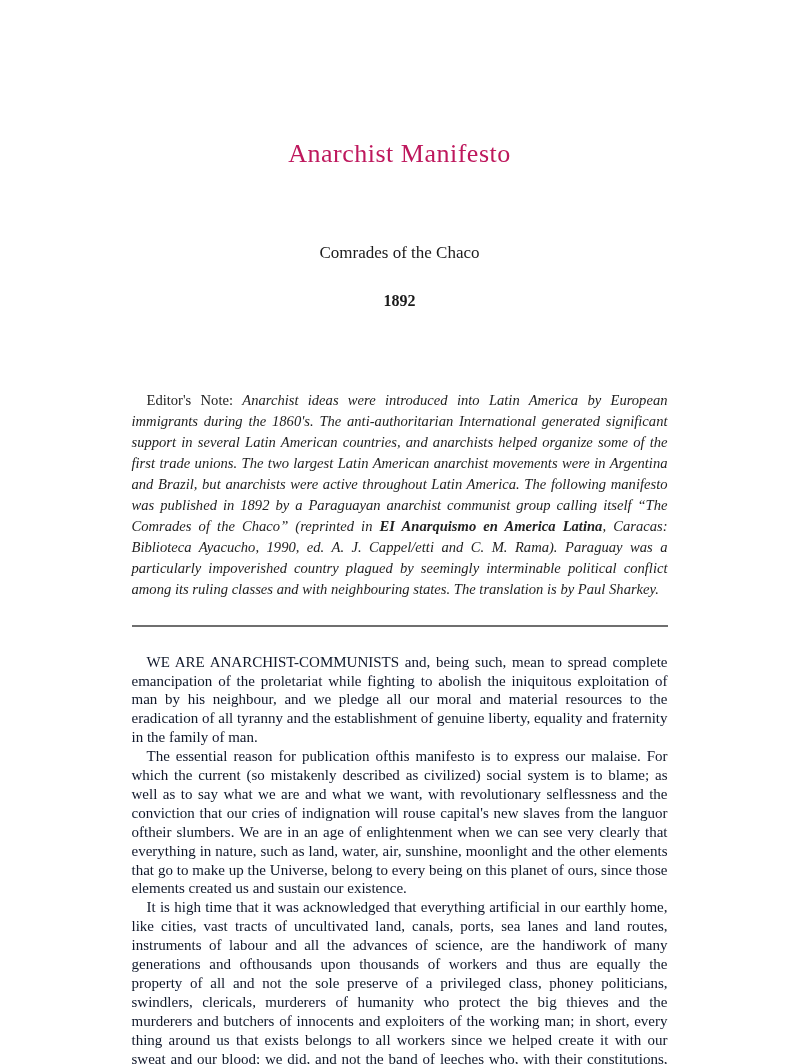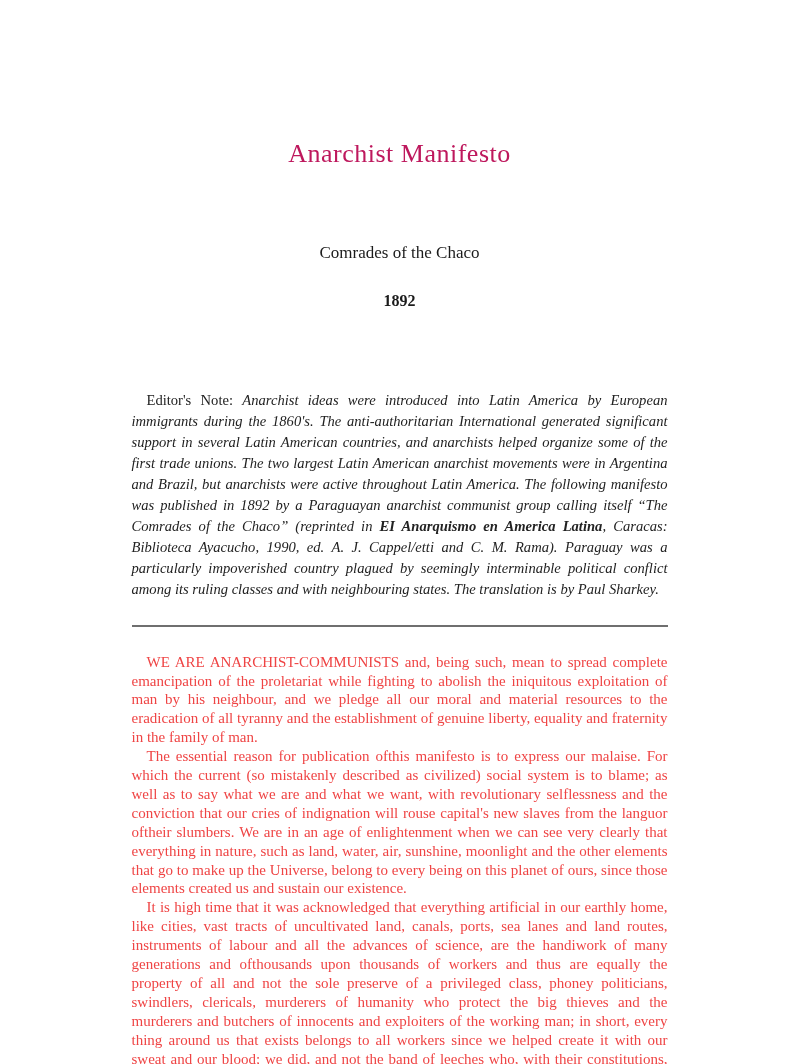--- a/index.html
+++ b/index.html
@@ -64,21 +64,21 @@
   }
   .body-text {
     margin-top: 26px;
   }
   .body-text p {
     margin: 0;
     font-size: 15px;
     line-height: 18.9px;
     text-align: justify;
     text-indent: 15px;
-    color: #ef4444;
+    color: #0f172a;
     font-family: Liberation Serif, serif;
   }
 </style>
 </head>
 <body>
 
 <div class="page">
   <div class="content">
 
     <h1 class="doc-title">Anarchist Manifesto</h1>

